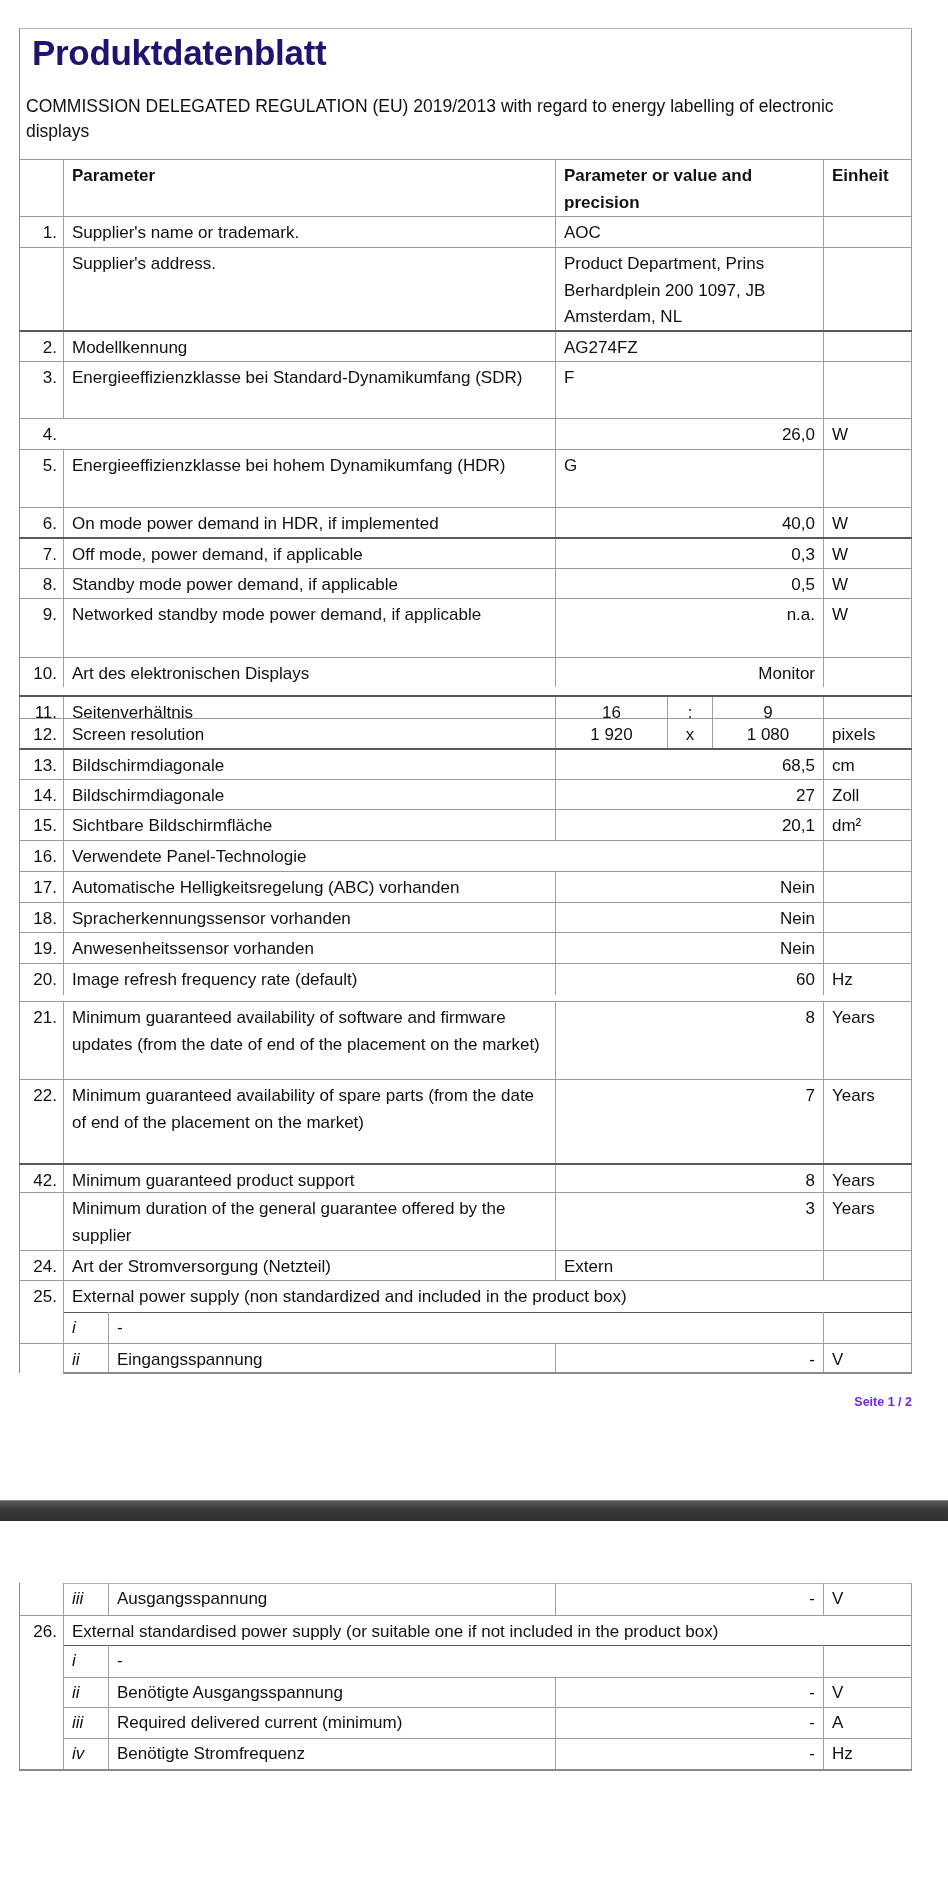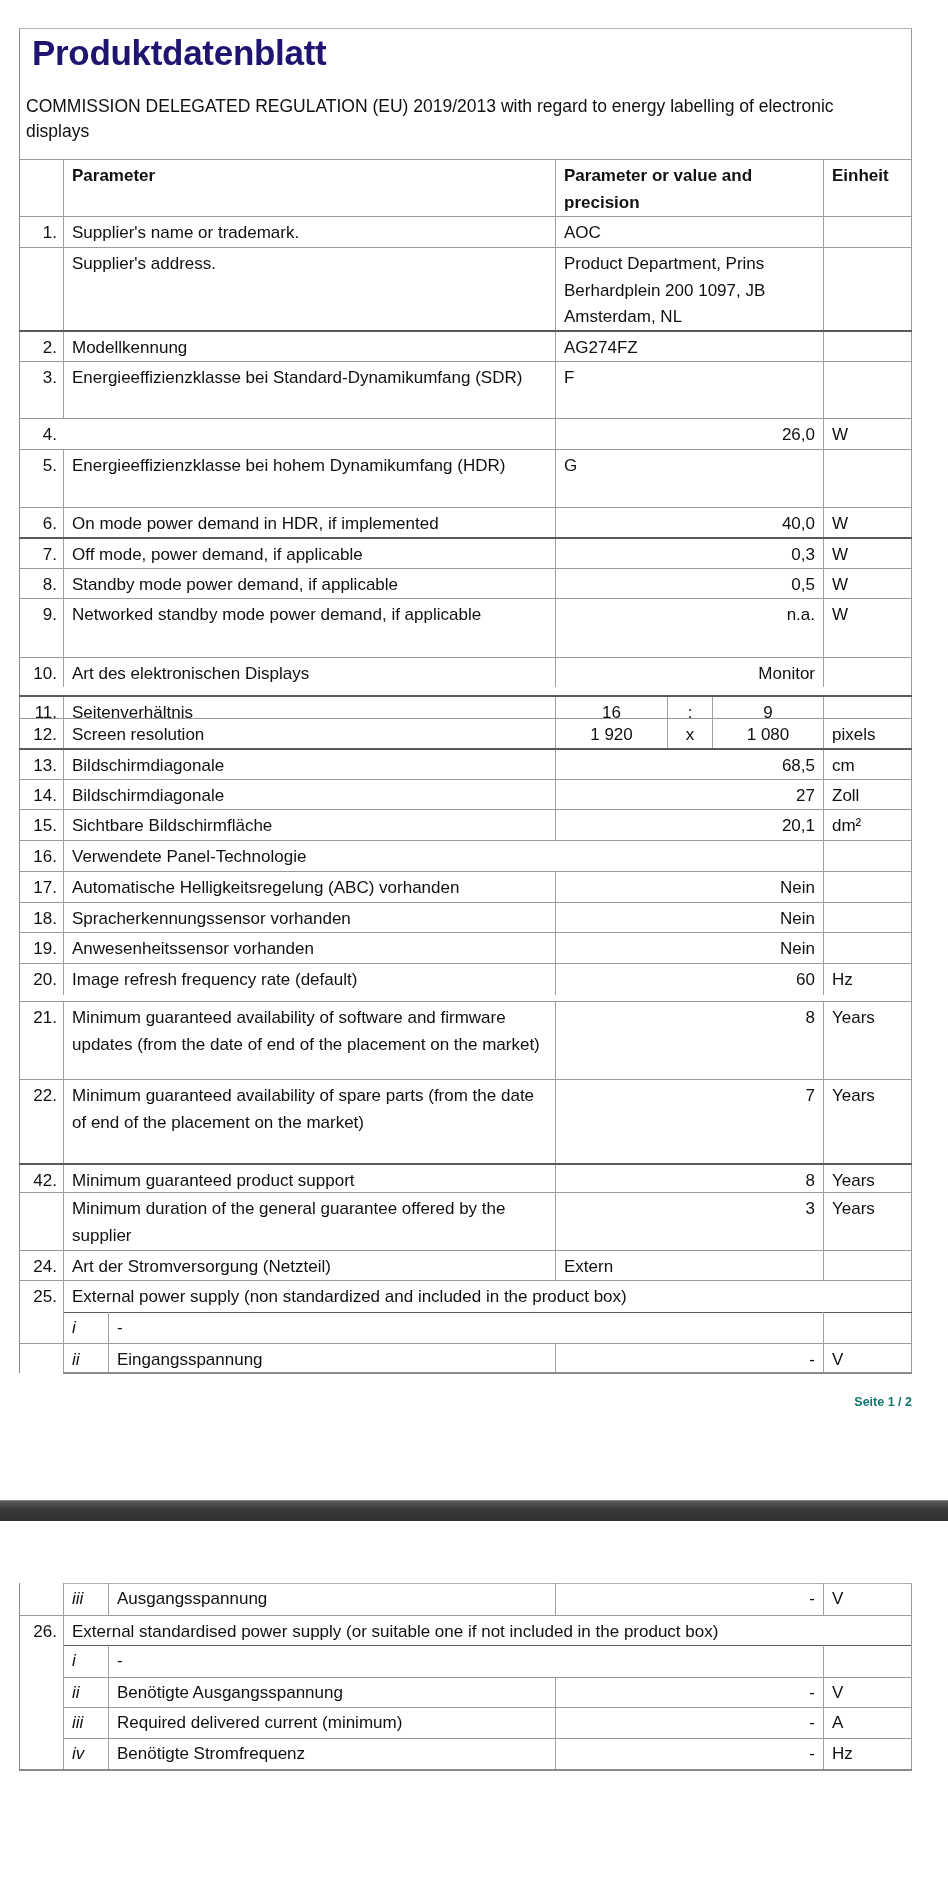--- a/index.html
+++ b/index.html
@@ -21,21 +21,21 @@
   .c-span { left: 44px; width: 849px; border-left: 1.5px solid #a0a0a0; white-space: nowrap; }
   .c-sub1 { left: 536px; width: 112px; border-left: 1.5px solid #a0a0a0; text-align: center; }
   .c-sub2 { left: 648px; width: 45px; border-left: 1.5px solid #a0a0a0; text-align: center; }
   .c-sub3 { left: 693px; width: 111px; border-left: 1.5px solid #a0a0a0; text-align: center; }
   .c-roman { left: 44px; width: 45px; border-left: 1.5px solid #a0a0a0; font-style: italic; }
   .c-subparam { left: 89px; width: 447px; border-left: 1.5px solid #a0a0a0; }
   .c-subspan { left: 89px; width: 715px; border-left: 1.5px solid #a0a0a0; }
   .bold { font-weight: bold; }
   .thick { border-top: 2px solid #5a5a5a; }
   .bottom-line { position: absolute; height: 0; border-top: 2px solid #8a8a8a; }
-  .footer { position: absolute; right: 36px; top: 1395px; font-size: 12.5px; font-weight: bold; color: #0f766e; }
+  .footer { position: absolute; right: 36px; top: 1395px; font-size: 12.5px; font-weight: bold; color: #6d28d9; }
   .divider-band { position: absolute; left: 0; top: 1500px; width: 948px; height: 20px;
                   background: linear-gradient(#5a5a5a, #3a3a3a 40%, #2f2f2f); border-top: 1px solid #888; }
   .page2-left { position: absolute; left: 19px; top: 1583px; height: 188px; border-left: 1.5px solid #8a8a8a; }
 </style>
 </head>
 <body>
 
 <div class="page1-frame"></div>
 <div class="title">Produktdatenblatt</div>
 <div class="subtitle">COMMISSION DELEGATED REGULATION (EU) 2019/2013 with regard to energy labelling of electronic displays</div>

